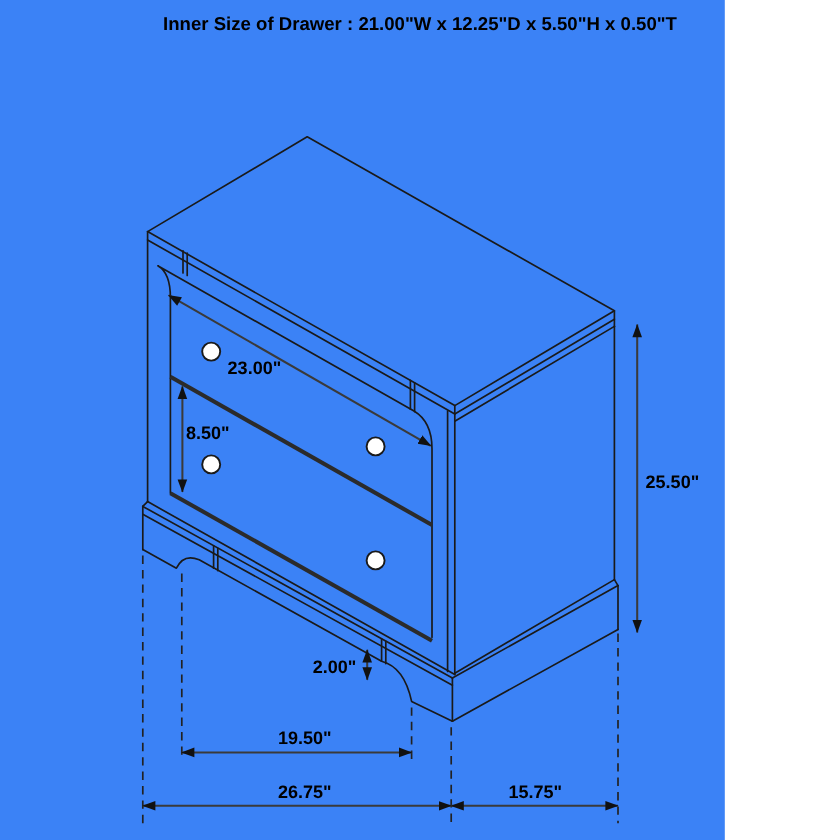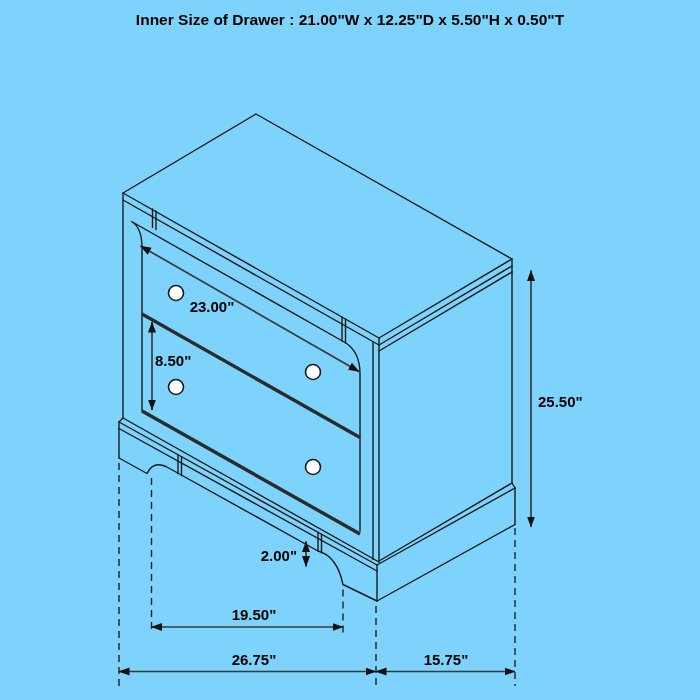--- a/index.html
+++ b/index.html
@@ -6,23 +6,23 @@
     margin: 0;
     padding: 0;
     background: #ffffff;
     width: 700px;
     height: 700px;
     overflow: hidden;
     font-family: "Liberation Sans", sans-serif;
   }
   #stage {
     position: relative;
-    width: 700px;
+    width: 604px;
     height: 700px;
-    background: #7dd3fc;
+    background: #3b82f6;
   }
   svg { display: block; }
   .art   { stroke: #1a1a1a; stroke-width: 1.4; fill: none; stroke-linecap: round; stroke-linejoin: round; }
   .thick { stroke: #2b2b2b; stroke-width: 3.4; fill: none; stroke-linecap: butt; }
   .knob  { stroke: #1a1a1a; stroke-width: 1.6; fill: #ffffff; }
   .ext   { stroke: #222222; stroke-width: 1.4; fill: none; stroke-dasharray: 7 5; }
   .dim   { stroke: #3a3a3a; stroke-width: 1.7; fill: none; }
   .dimtext {
     font-family: "Liberation Sans", sans-serif;
     font-size: 15px;

